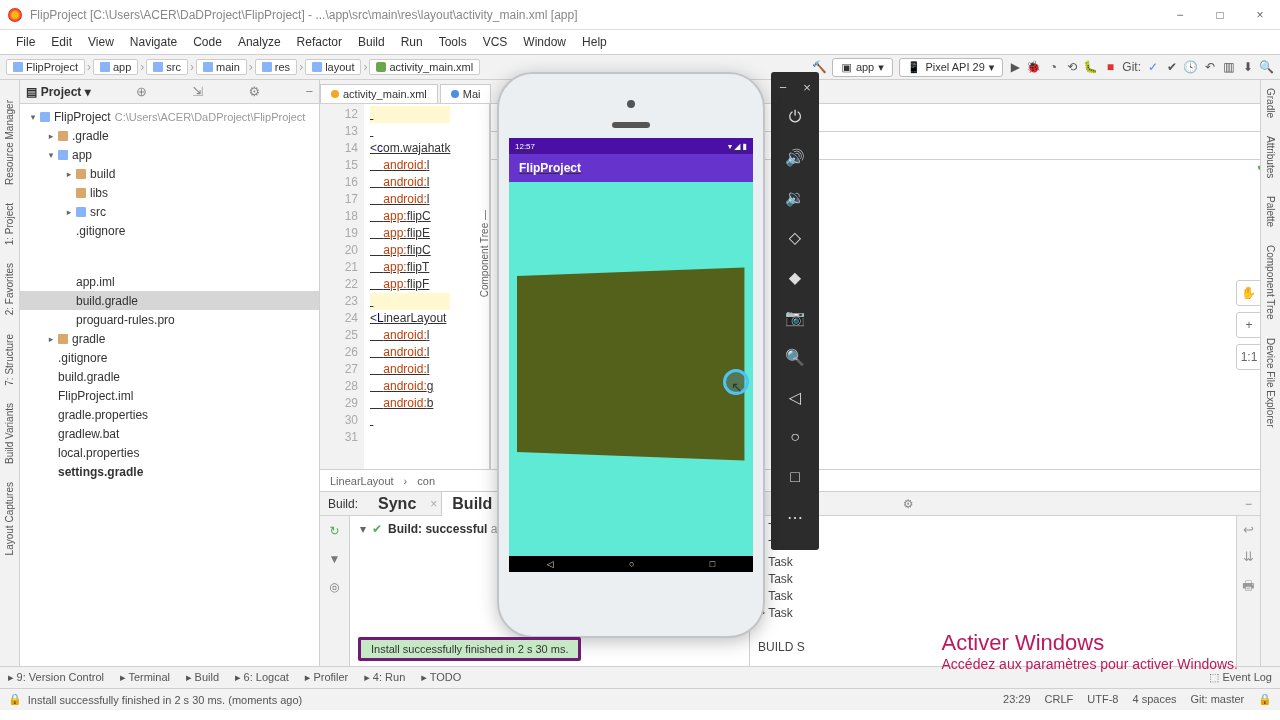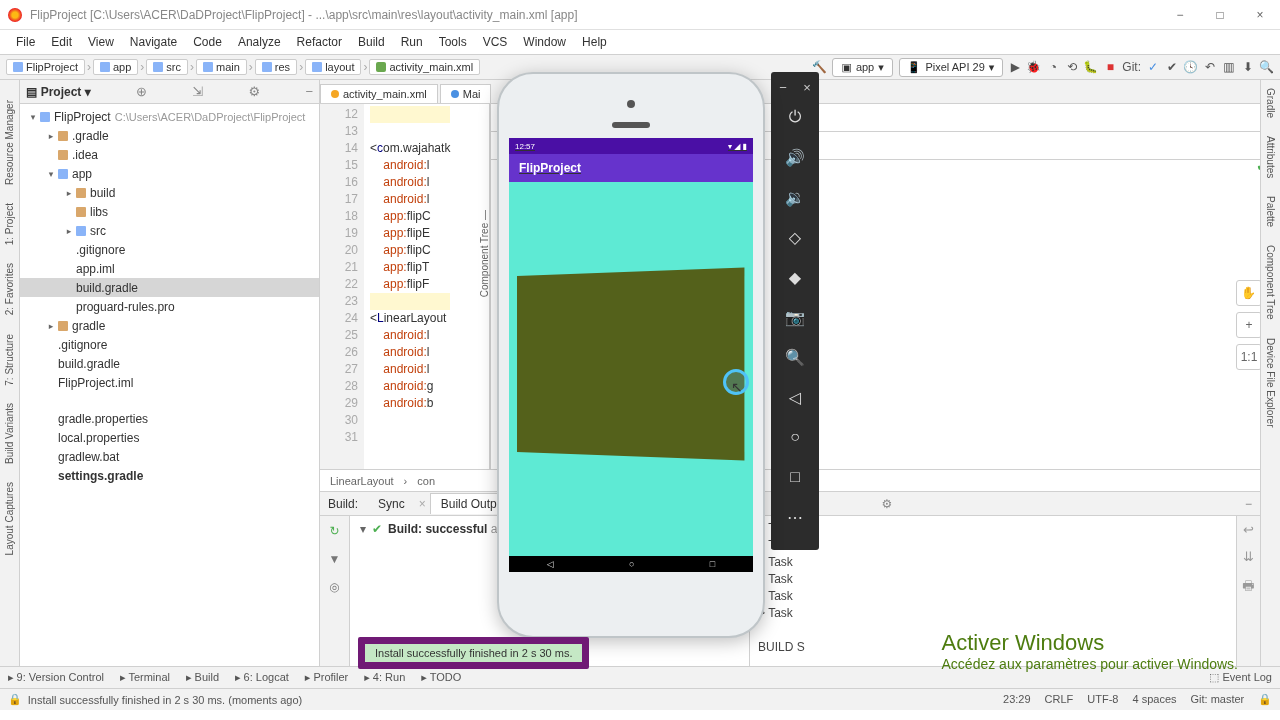--- a/index.html
+++ b/index.html
@@ -46,21 +46,21 @@
 .proj-tree .lbl2 { color: #999; margin-left: 4px; font-size: 11px; }
 
 
 .ed { flex: 1; display: flex; flex-direction: column; position: relative; }
 .ed-tabs { height: 24px; background: #f2f2f2; border-bottom: 1px solid #d0d0d0; display: flex; align-items: flex-end; }
 .ed-tabs .tab { padding: 3px 10px; border: 1px solid #ccc; background: #fff; font-size: 11px; display: flex; align-items: center; gap: 4px; margin-right: 2px; border-bottom: none; }
 .ed-body { flex: 1; display: flex; overflow: hidden; }
 .code { display: flex; border-right: 1px solid #d0d0d0; height: 100%; overflow: hidden; }
 .lnums { width: 44px; background: #f2f2f2; color: #aaa; text-align: right; padding: 2px 6px 0 0; font-family: Consolas, monospace; font-size: 12px; line-height: 17px; }
 .lnums div { height: 17px; }
-.codetxt { font-family: Consolas, monospace; font-size: 12px; line-height: 17px; padding: 2px 0 0 6px; white-space: pre; }
+.codetxt { font-family: Consolas, monospace; font-size: 12px; line-height: 17px; padding: 2px 0 0 6px; white-space: pre; text-decoration: underline; }
 .codetxt .hl { background: #fff8d0; }
 .codetxt .k { color: #000080; }
 .codetxt .a { color: #c2410c; }
 .bcrumb { height: 22px; border-top: 1px solid #d0d0d0; background: #fff; display: flex; align-items: center; padding: 0 10px; gap: 10px; color: #666; font-size: 11px; }
 
 
 .design { width: 320px; border-left: 1px solid #d0d0d0; background: #fff; display: flex; flex-direction: column; }
 .design .tb { height: 28px; border-bottom: 1px solid #d0d0d0; display: flex; align-items: center; gap: 6px; padding: 0 6px; font-size: 11px; color: #555; }
 .design .tb .dd { border: 1px solid #ccc; padding: 1px 5px; border-radius: 2px; }
 .design .tb2 { height: 28px; border-bottom: 1px solid #d0d0d0; display: flex; align-items: center; gap: 10px; padding: 0 8px; color: #777; }
@@ -69,21 +69,21 @@
 .design .canvas .box1 { position: absolute; left: 45px; top: 115px; width: 80px; height: 55px; background: #6b7a1f; border: 2px solid #4fc3f7; }
 .design .canvas .box2 { position: absolute; left: 135px; top: 70px; width: 80px; height: 148px; background: linear-gradient(#4a8591, #3a7580); border: 2px solid #4fc3f7; }
 .design .canvas .slash { position: absolute; left: 135px; top: 224px; color: #aaa; font-size: 18px; }
 .design .floatctl { position: absolute; right: -4px; top: 120px; width: 28px; display:flex; flex-direction:column; gap:6px; }
 .design .floatctl span { width:26px; height:26px; border:1px solid #ccc; background:#fff; display:flex; align-items:center; justify-content:center; color:#666; border-radius:3px; font-size:12px;}
 .design .chk { position:absolute; right:-8px; top:-2px; color:#4caf50; font-size:14px; }
 
 
 .buildpanel { border-top: 1px solid #d0d0d0; background: #fff; }
 .buildtabs { height: 24px; background: #f2f2f2; border-bottom: 1px solid #d0d0d0; display: flex; align-items: center; padding: 0 8px; gap: 4px; }
-.buildtabs .btab { padding: 3px 10px; font-size: 12px; }
+.buildtabs .btab { padding: 3px 10px; font-size: 16px; font-weight: bold; }
 .buildtabs .btab.act { background: #fff; border: 1px solid #ccc; border-bottom: none; }
 .buildtabs .ic { margin-left: auto; color: #888; }
 .buildbody { display: flex; height: 150px; }
 .buildbody .lefticon { width: 30px; background: #f2f2f2; border-right: 1px solid #d0d0d0; display: flex; flex-direction: column; align-items: center; padding-top: 8px; gap: 14px; color: #777; }
 .buildbody .tree { width: 400px; padding: 6px 10px; border-right: 1px solid #d0d0d0; }
 .buildbody .tree .ln { display: flex; align-items: center; gap: 6px; }
 .buildbody .tree .tm { margin-left: auto; color: #999; font-size: 11px; }
 .buildbody .msgs { flex: 1; padding: 4px 8px; font-family: Consolas, monospace; font-size: 12px; line-height: 17px; color: #444; position: relative; }
 .buildbody .rcol { width: 24px; background:#f2f2f2; border-left:1px solid #d0d0d0; display:flex; flex-direction:column; align-items:center; padding-top:6px; gap:12px; color:#999; font-size:13px;}
 
@@ -105,22 +105,22 @@
 .phone .olive { position: absolute; left: 8px; top: 94px; width: 212px; height: 176px; background: #54611b; transform: perspective(500px) rotateY(-12deg); transform-origin: left center; }
 .phone .navbtm { position: absolute; left: 0; right: 0; bottom: 0; height: 16px; background: #000; display: flex; justify-content: space-around; align-items: center; color: #ddd; font-size: 9px; }
 .emu .ctrl { width: 48px; height: 478px; background: #2c2c2c; margin-left: 6px; border-radius: 3px; display: flex; flex-direction: column; align-items: center; padding: 6px 0; }
 .emu .ctrl .top { display: flex; width: 100%; }
 .emu .ctrl .top span { flex:1; text-align:center; color:#ccc; font-size:13px; padding: 2px 0; }
 .emu .ctrl .cb { width: 100%; height: 40px; display: flex; align-items: center; justify-content: center; color: #ddd; font-size: 16px; }
 .emu .clickcircle { position: absolute; left: 226px; top: 297px; width: 26px; height: 26px; border: 3px solid #4fc3f7; border-radius: 50%; background: rgba(79,195,247,0.25); }
 .emu .cursor { position: absolute; left: 234px; top: 307px; font-size: 14px; }
 
 
-.toast { position: absolute; left: 358px; top: 637px; background: #c5e8c5; border: 7px solid #701a75; padding: 3px 10px; font-size: 11px; border-radius: 2px; }
-.wmark { position: absolute; right: 42px; bottom: 48px; color: #4d7c0f; }
+.toast { position: absolute; left: 358px; top: 637px; background: #c5e8c5; border: 3px solid #701a75; padding: 3px 10px; font-size: 11px; border-radius: 2px; }
+.wmark { position: absolute; right: 42px; bottom: 48px; color: #be185d; }
 .wmark .t1 { font-size: 22px; font-weight: 300; }
 .wmark .t2 { font-size: 14px; }
 .gr { color: #4caf50; }
 </style>
 </head>
 <body>
 
 <div class="titlebar">
   <span class="logo"></span>
   <span class="ttl">FlipProject [C:\Users\ACER\DaDProject\FlipProject] - ...\app\src\main\res\layout\activity_main.xml [app]</span>
@@ -228,25 +228,20 @@
           <span class="fi fi-folder" style="margin-right: 4px;"></span>
           <span>FlipProject</span>
           <span class="lbl2">C:\Users\ACER\DaDProject\FlipProject</span>
         </div>
         <div class="tn" style="padding-left: 24px;">
           <span class="arr">▸</span>
           <span class="fi fi-folder-o" style="margin-right: 4px;"></span>
           <span>.gradle</span>
         </div>
         <div class="tn" style="padding-left: 24px;">
-          <span class="arr"></span>
-          <span class="fi fi-folder-o" style="margin-right: 4px;"></span>
-          <span>.idea</span>
-        </div>
-        <div class="tn" style="padding-left: 24px;">
           <span class="arr">▾</span>
           <span class="fi fi-folder" style="margin-right: 4px;"></span>
           <span>app</span>
         </div>
         <div class="tn" style="padding-left: 42px;">
           <span class="arr">▸</span>
           <span class="fi fi-folder-o" style="margin-right: 4px;"></span>
           <span>build</span>
         </div>
         <div class="tn" style="padding-left: 42px;">
@@ -256,21 +251,21 @@
         </div>
         <div class="tn" style="padding-left: 42px;">
           <span class="arr">▸</span>
           <span class="fi fi-folder" style="margin-right: 4px;"></span>
           <span>src</span>
         </div>
         <div class="tn" style="padding-left: 42px;">
           <span class="arr"></span>
           <span>.gitignore</span>
         </div>
-        <div class="tn" style="padding-left: 42px;">
+        <div class="tn" style="padding-left: 42px; margin-top: 32px;">
           <span class="arr"></span>
           <span>app.iml</span>
         </div>
         <div class="tn sel" style="padding-left: 42px;">
           <span class="arr"></span>
           <span>build.gradle</span>
         </div>
         <div class="tn" style="padding-left: 42px;">
           <span class="arr"></span>
           <span>proguard-rules.pro</span>
@@ -285,31 +280,31 @@
           <span>.gitignore</span>
         </div>
         <div class="tn" style="padding-left: 24px;">
           <span class="arr"></span>
           <span>build.gradle</span>
         </div>
         <div class="tn" style="padding-left: 24px;">
           <span class="arr"></span>
           <span>FlipProject.iml</span>
         </div>
-        <div class="tn" style="padding-left: 24px; margin-top: 17px;">
+        <div class="tn" style="padding-left: 24px;">
           <span class="arr"></span>
           <span>gradle.properties</span>
         </div>
         <div class="tn" style="padding-left: 24px;">
           <span class="arr"></span>
+          <span>gradlew.bat</span>
+        </div>
+        <div class="tn" style="padding-left: 24px;">
+          <span class="arr"></span>
           <span>local.properties</span>
-        </div>
-        <div class="tn" style="padding-left: 24px;">
-          <span class="arr"></span>
-          <span>gradlew.bat</span>
         </div>
         <div class="tn" style="padding-left: 24px; font-weight: bold;">
           <span class="arr"></span>
           <span>settings.gradle</span>
         </div>
       </div>
   </div>
 
   <div class="ed">
     <div class="ed-tabs" id="etabs">

